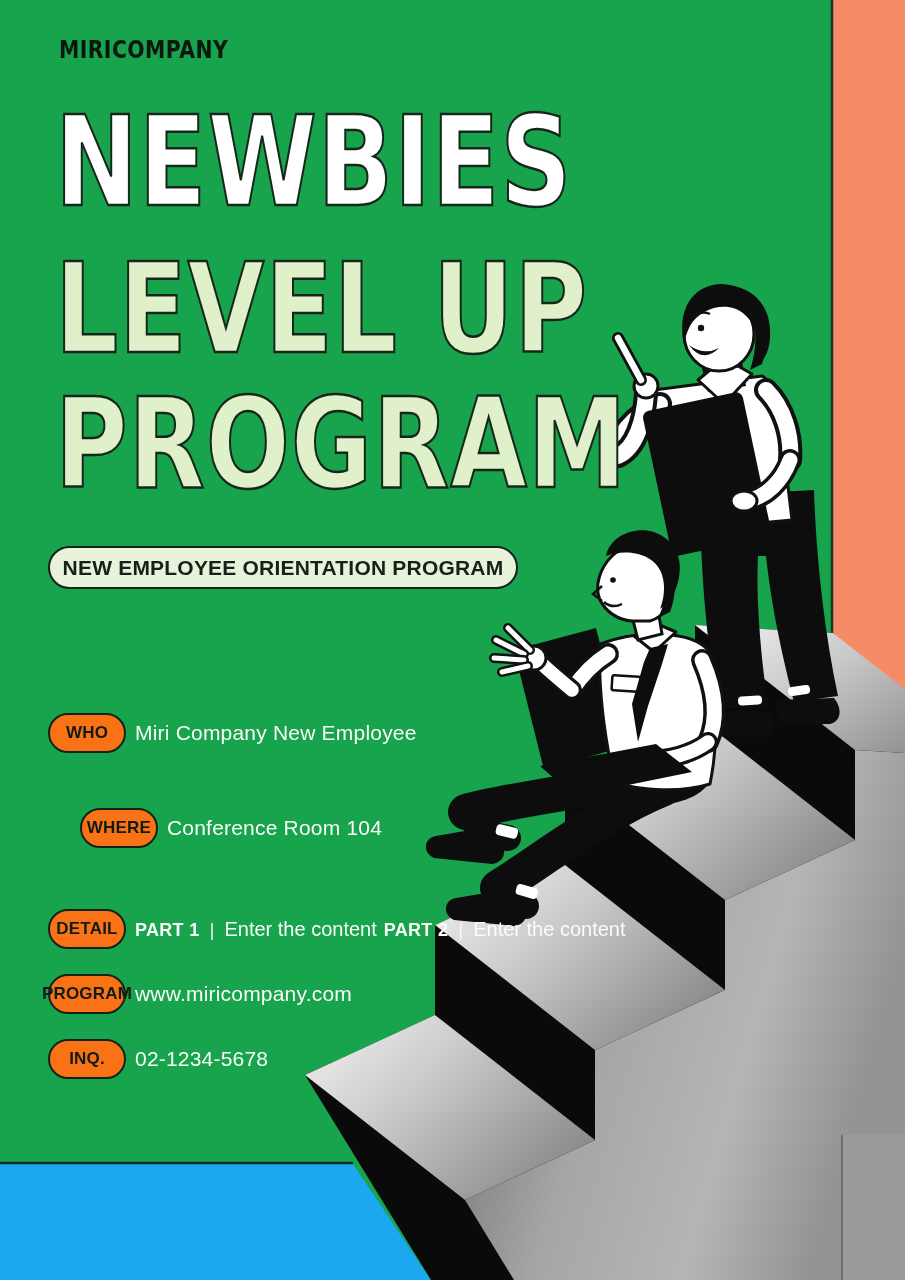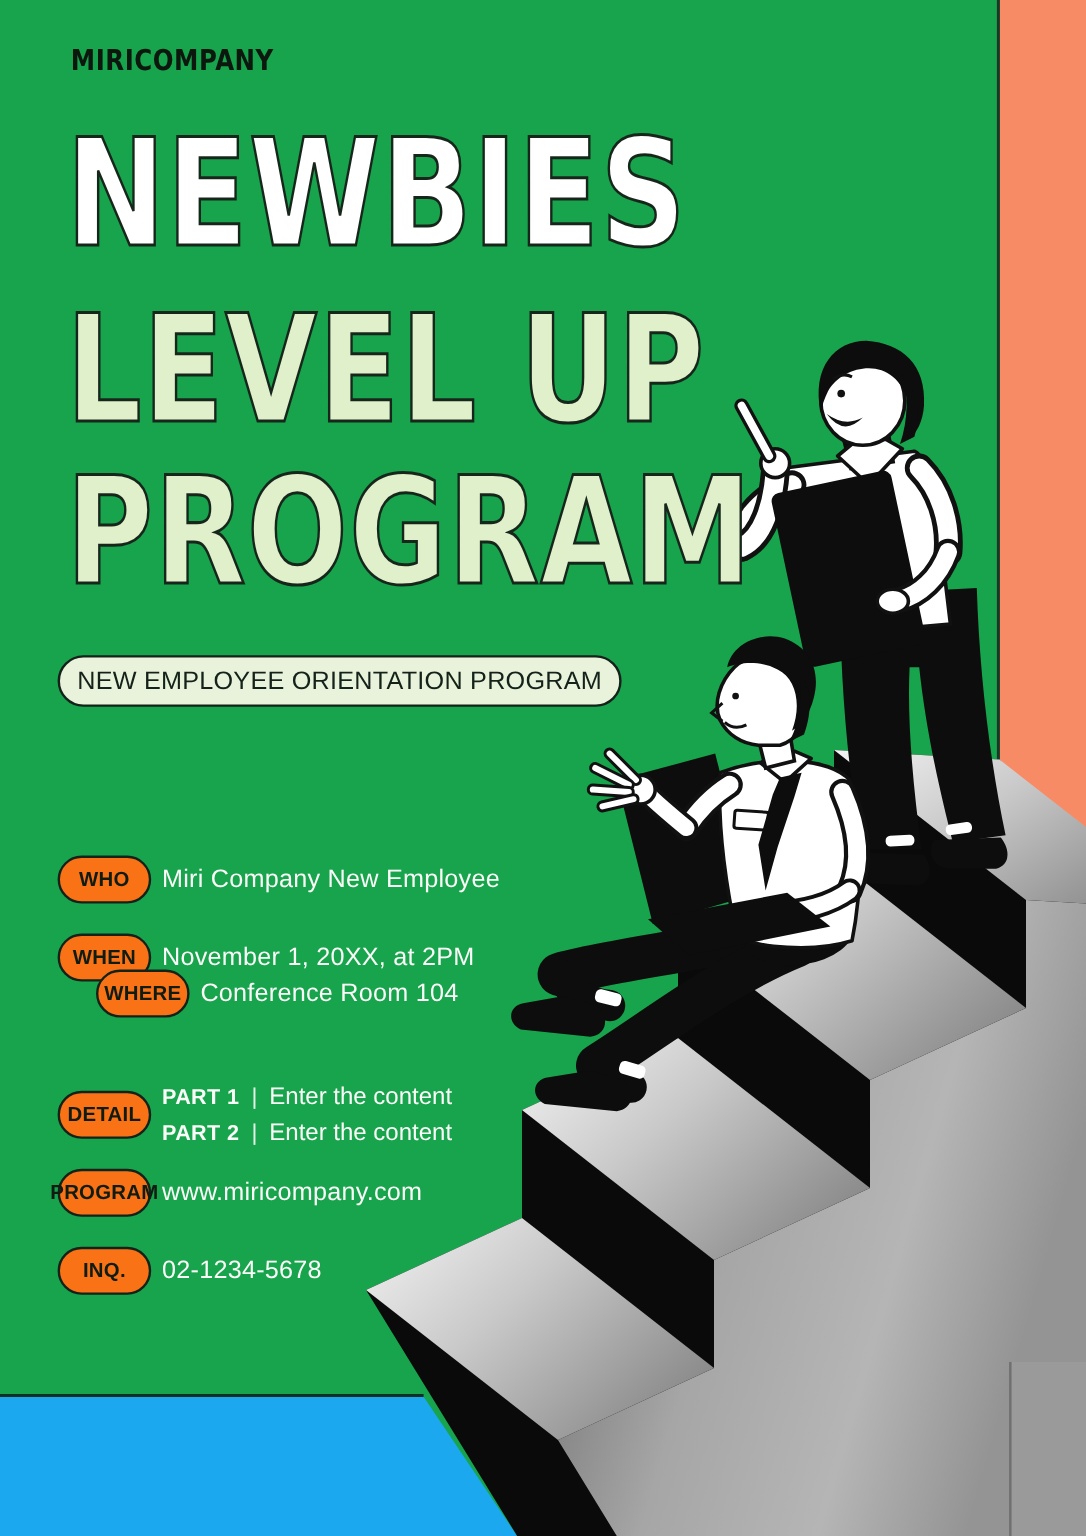--- a/index.html
+++ b/index.html
@@ -25,37 +25,37 @@
     -webkit-text-stroke:2.5px #17261b;
   }
   .t1 { top:100px; color:#ffffff; }
   .t2 { top:247px; color:#dff0cb; }
   .t3 { top:382px; color:#dff0cb; }
 
   .badge {
     position:absolute; left:48px; top:546px; width:470px; height:43px;
     box-sizing:border-box; background:#e9f3db; border:2.5px solid #15221a;
     border-radius:22px; display:flex; align-items:center; justify-content:center;
-    font-size:21px; font-weight:400; letter-spacing:.2px; color:#15221a; white-space:nowrap;
+    font-size:21px; font-weight:700; letter-spacing:.2px; color:#15221a; white-space:nowrap;
   }
 
   .row { position:absolute; left:48px; height:40px; display:flex; align-items:center; }
   .r0 { top:713px; } .r1 { top:778px; } .r2 { top:808px;margin-left:32px; }
   .r3 { top:909px;justify-content:space-between; } .r4 { top:974px; } .r5 { top:1039px; }
   .pill {
     width:78px; height:40px; box-sizing:border-box; flex:0 0 auto;
     background:#f97316; border:2.5px solid #15221a; border-radius:20px;
     display:flex; align-items:center; justify-content:center;
     font-size:17px; font-weight:700; color:#101c12; letter-spacing:.2px; white-space:nowrap;
   }
   .val {
     margin-left:9px; color:#fafcf8; font-size:21px; font-weight:400;
     letter-spacing:.2px; white-space:nowrap;
   }
-  .detail-lines { display:flex; flex-direction:column; gap:7px; margin-left:9px; }
+  .detail-lines { display:flex; flex-direction:row; gap:7px; margin-left:9px; }
   .detail-line { display:flex; align-items:baseline; white-space:nowrap; color:#fafcf8; }
   .part-name { font-size:18px; font-weight:700; letter-spacing:.3px; }
   .part-divider { font-size:19px; font-weight:300; margin:0 10px; opacity:.9; }
   .part-text { font-size:20px; font-weight:400; }
 </style>
 </head>
 <body>
 
 <div class="poster">
 
@@ -178,24 +178,20 @@
 
   <div class="badge">
     <span>NEW EMPLOYEE ORIENTATION PROGRAM</span>
   </div>
 
   <div class="row r0">
     <div class="pill">WHO</div>
     <div class="val">Miri Company New Employee</div>
   </div>
 
-  <div class="row r1">
-    <div class="pill">WHEN</div>
-    <div class="val">November 1, 20XX, at 2PM</div>
-  </div>
 
   <div class="row r2">
     <div class="pill">WHERE</div>
     <div class="val">Conference Room 104</div>
   </div>
 
   <div class="row r3">
     <div class="pill">DETAIL</div>
     <div class="detail-lines">
       <div class="detail-line">

